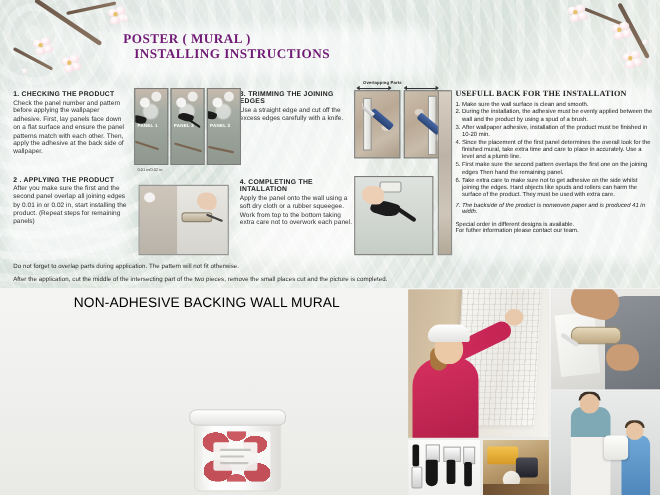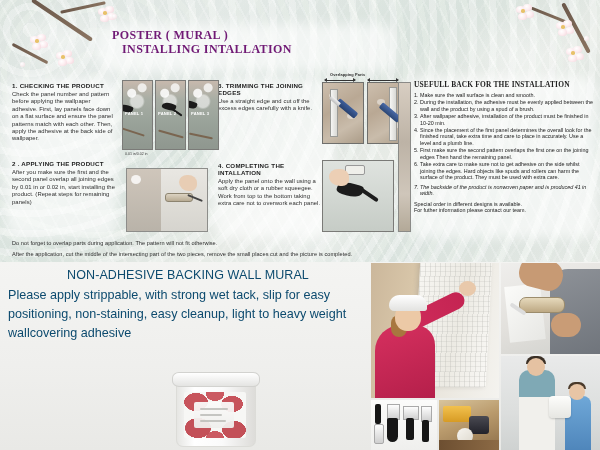--- a/index.html
+++ b/index.html
@@ -126,21 +126,21 @@
     background:linear-gradient(180deg,#d8cec2,#bdb3a6 40%,#cfc6ba 75%,#b3a998);}
 
   
   .fnote{position:absolute;font-size:5.6px;color:#2d2d2d;letter-spacing:.05px;}
   .fnote1{left:12px;top:240px;}
   .fnote2{left:12px;top:251px;}
 
   
   .bottom{position:absolute;left:0;top:262px;width:600px;height:188px;
     background:linear-gradient(180deg,#f4f4f2 0%,#efefed 55%,#e9e9e6 100%);}
-  .promo{position:absolute;left:8px;top:268px;width:360px;color:#0c4a6e;}
+  .promo{position:absolute;left:8px;top:268px;width:360px;color:#000000;}
   .promo .ptitle{font-size:12.5px;text-align:center;letter-spacing:.1px;margin:0 0 4px 0;font-weight:normal;}
   .promo p{margin:0;font-size:12.6px;line-height:19px;letter-spacing:0;}
 
   
   .tub{position:absolute;left:176px;top:372px;width:78px;height:74px;}
   .tub .lid{position:absolute;left:-4px;top:0;width:86px;height:13px;border-radius:7px/6px;
     background:linear-gradient(180deg,#ffffff,#e4e4e2);border:1px solid #d2d2cf;}
   .tub .body{position:absolute;left:0;top:9px;width:78px;height:65px;border-radius:4px 4px 7px 7px;
     background:linear-gradient(90deg,#e6e6e3 0%,#ffffff 22%,#fafafa 58%,#dddcd9 100%);border:1px solid #dcdcd8;border-top:none;}
   .tub .label{position:absolute;left:8px;top:20px;width:62px;height:46px;overflow:hidden;border-radius:2px;
@@ -284,21 +284,21 @@
         <div class="petal" style="left:7px;top:-2px;"></div>
       <div class="petal" style="left:9px;top:5px;"></div>
         <div class="petal" style="left:2px;top:7px;"></div>
       <div class="bcore" style="left:5px;top:3px;"></div>
     </div>
     <div class="bud" style="left:584px;top:36px;"></div>
   </div>
 
   <div class="title-wrap">
     <div class="title-l1">POSTER ( MURAL )</div>
-    <div class="title-l2">INSTALLING INTALLATION</div>
+    <div class="title-l2">INSTALLING INSTRUCTIONS</div>
   </div>
 
   <div class="step" style="left:12px;top:82px;width:104px;">
     <h4>1. CHECKING THE PRODUCT</h4>
     <p>Check the panel number and pattern before applying the wallpaper adhesive. First, lay panels face down on a flat surface and ensure the panel patterns match with each other. Then, apply the adhesive at the back side of wallpaper.</p>
   </div>
 
   <div class="step" style="left:12px;top:160px;width:104px;">
     <h4>2 . APPLYING THE PRODUCT</h4>
     <p>After you make sure the first and the second panel overlap all joining edges by 0.01 in or 0.02 in, start installing the product. (Repeat steps for remaining panels)</p>
@@ -389,21 +389,20 @@
     <div class="note" style="margin-top:0;">For futher information please contact our team.</div>
   </div>
 
   <div class="fnote fnote1">Do not forget to overlap parts during application. The pattern will not fit otherwise.</div>
   <div class="fnote fnote2">After the application, cut the middle of the intersecting part of the two pieces, remove the small places cut and the picture is completed.</div>
 
   <div class="bottom"></div>
 
   <div class="promo">
     <div class="ptitle">NON-ADHESIVE BACKING WALL MURAL</div>
-    <p>Please apply strippable, with strong wet tack, slip for easy positioning, non-staining, easy cleanup, light to heavy weight wallcovering adhesive</p>
   </div>
 
   <div class="tub">
     <div class="body"></div>
     <div class="label"></div>
     <div class="labelcard"></div>
     <div class="lbar" style="left:24px;top:36px;width:28px;"></div>
     <div class="lbar" style="left:24px;top:42px;width:22px;"></div>
     <div class="lbar" style="left:24px;top:48px;width:26px;"></div>
     <div class="lid"></div>

